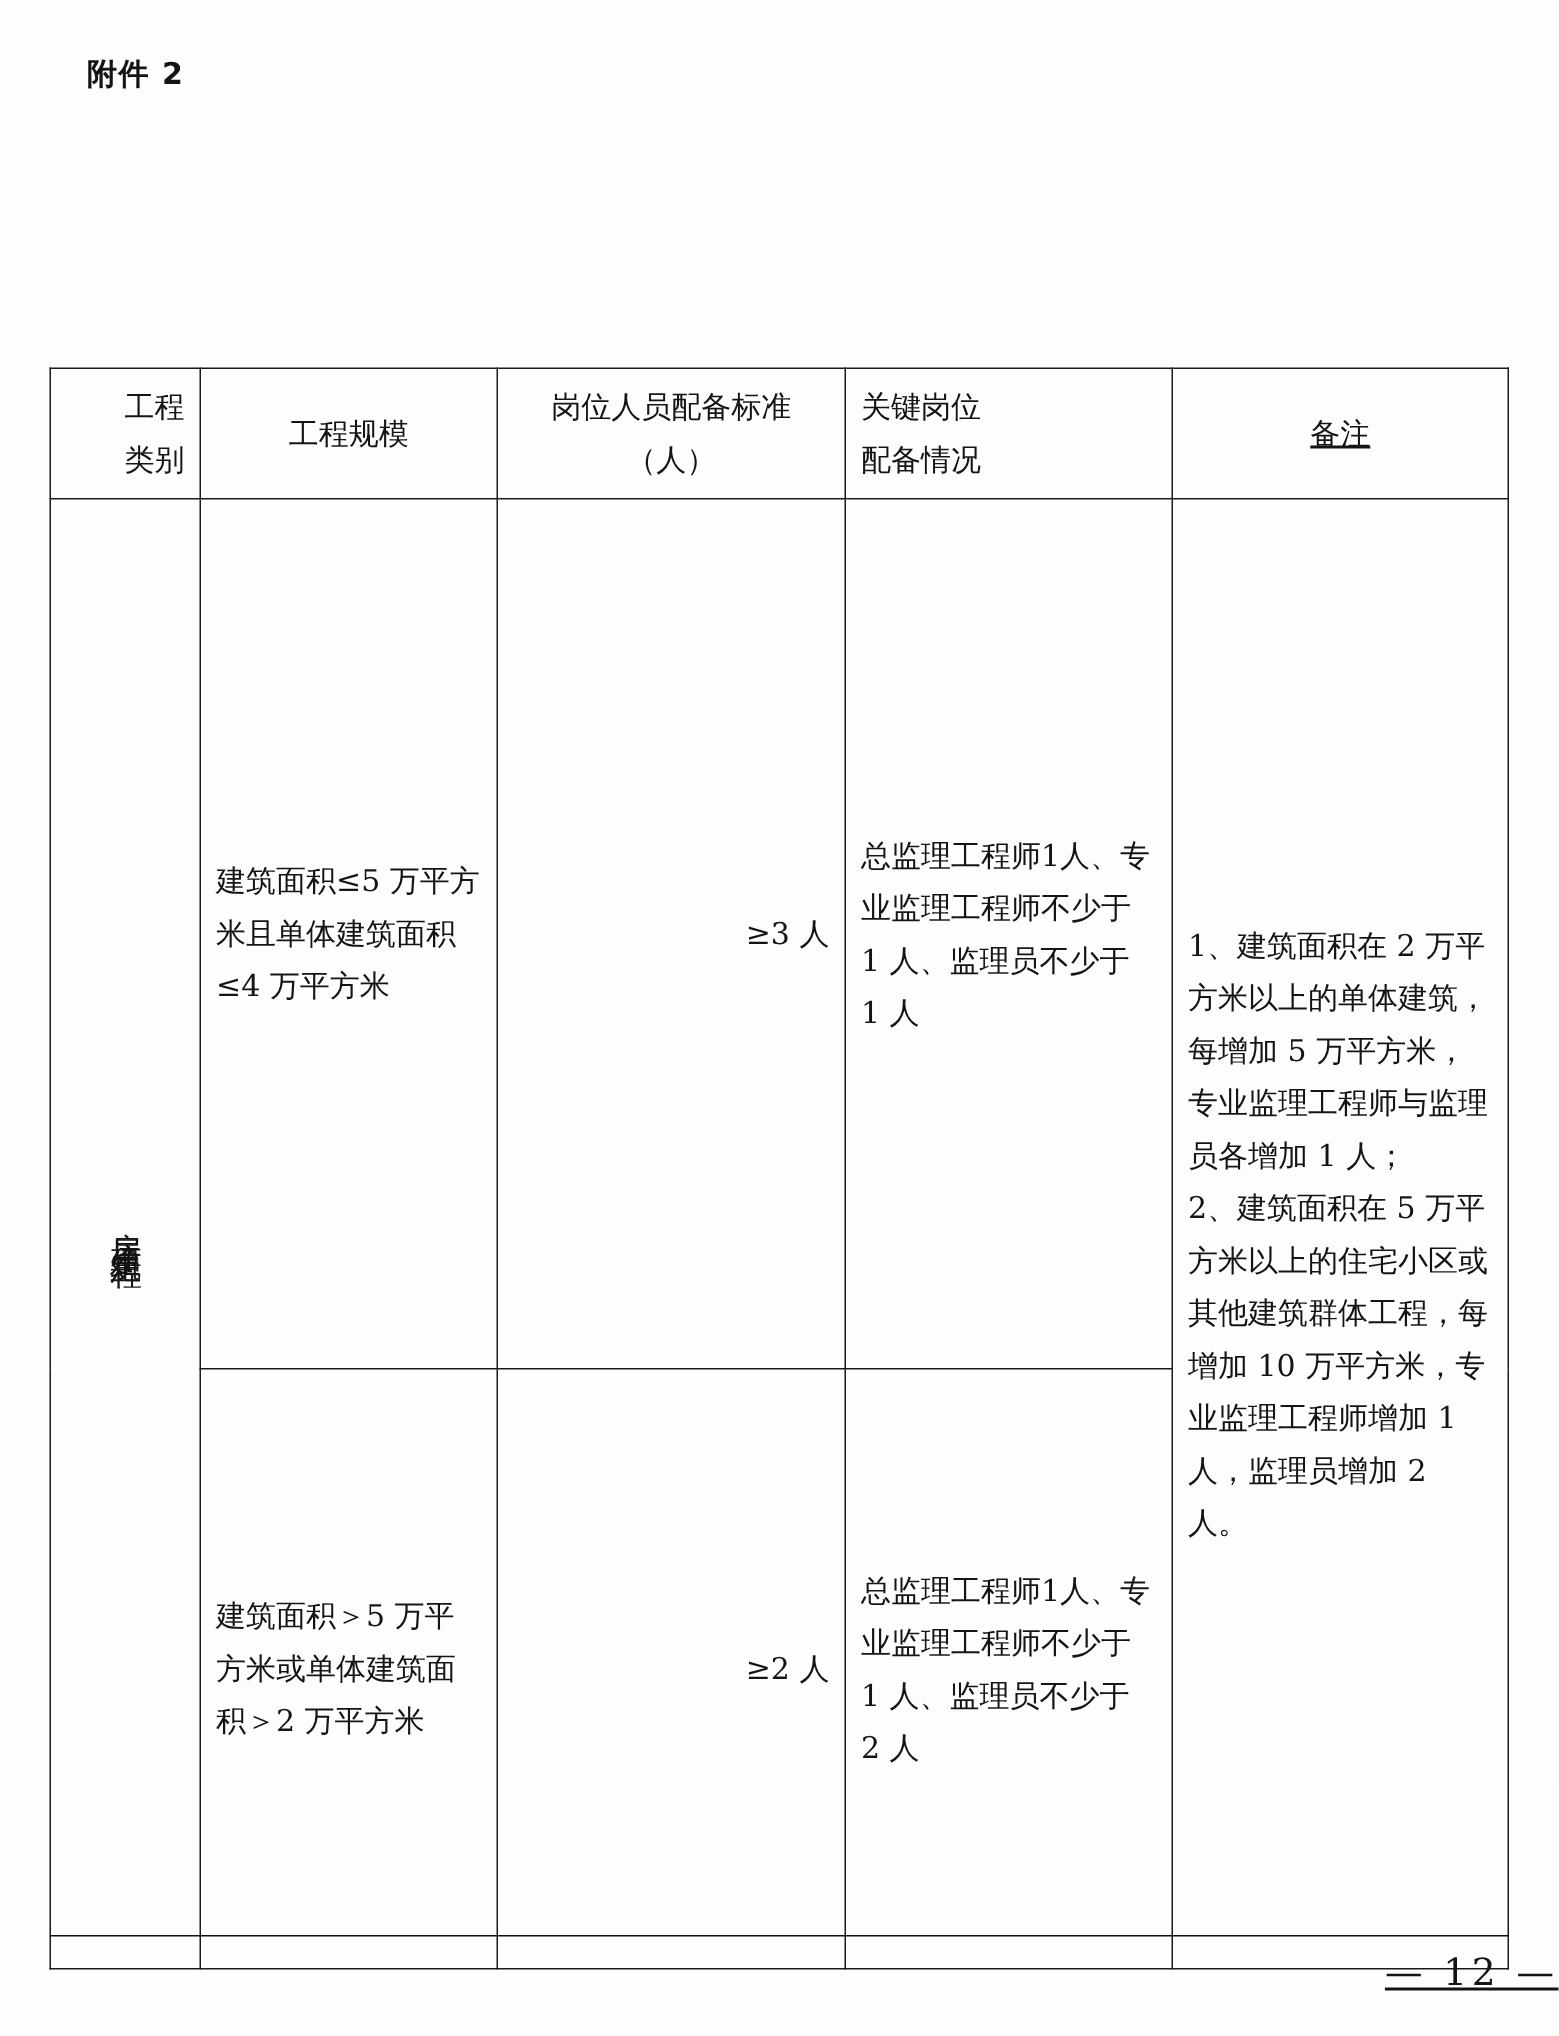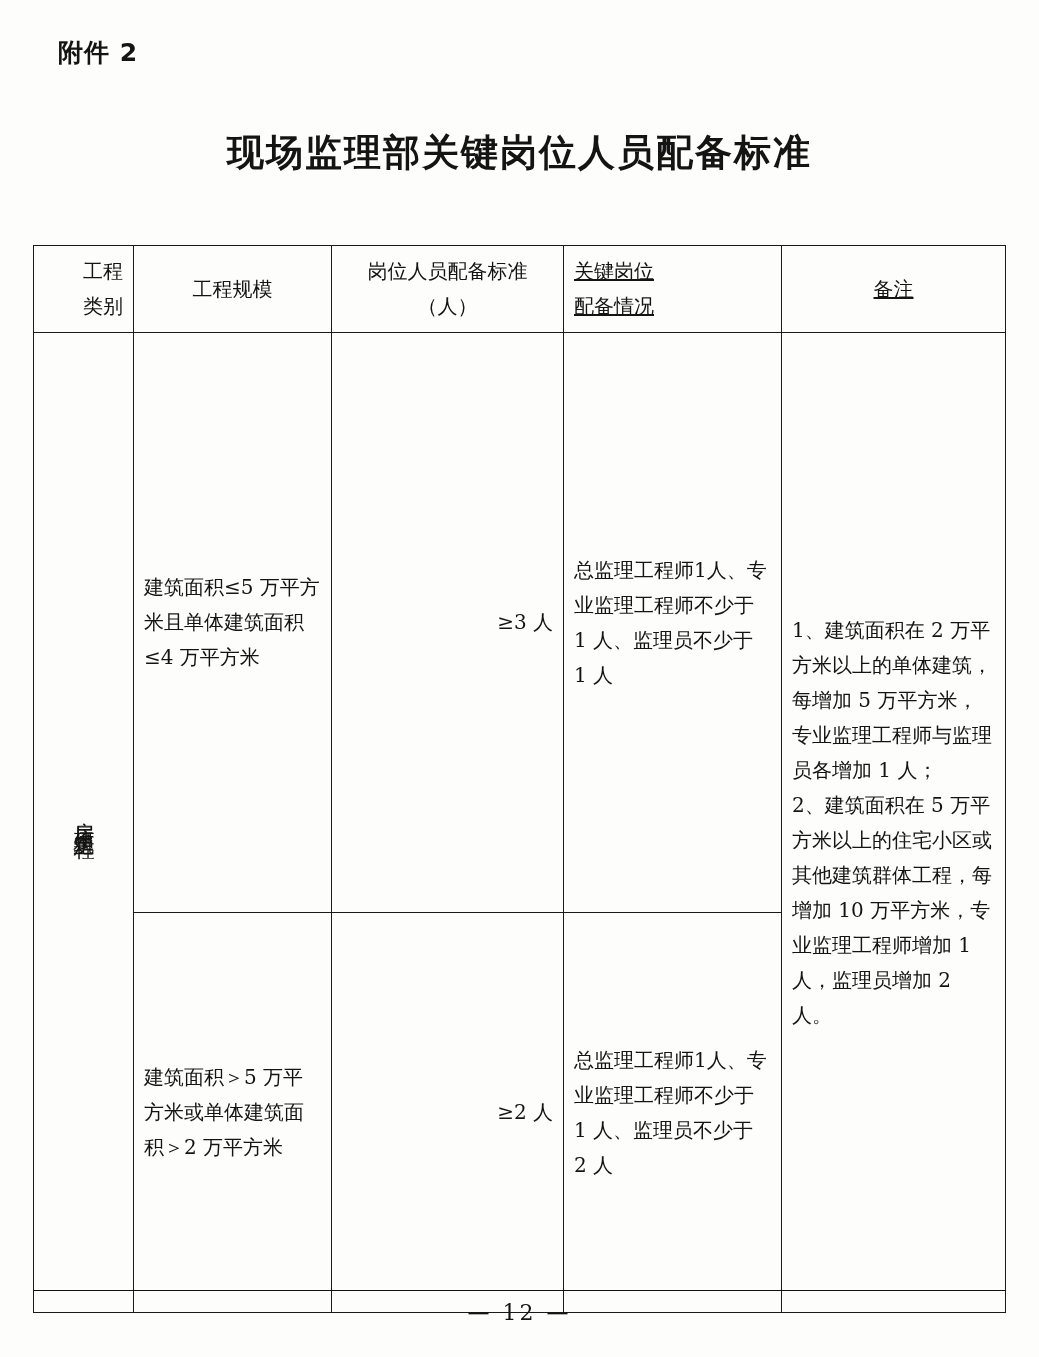--- a/index.html
+++ b/index.html
@@ -18,21 +18,21 @@
   }
   .page {
     position: absolute;
     inset: 0;
     padding: 0;
   }
   .attach-label {
     position: absolute;
     left: 58px;
     top: 36px;
-    font-size: 25px;
+    font-size: 20px;
     font-weight: bold;
     letter-spacing: 1px;
     font-family: "DejaVu Sans", "Liberation Sans", sans-serif;
   }
   .doc-title {
     position: absolute;
     left: 0;
     right: 0;
     top: 128px;
     text-align: center;
@@ -64,21 +64,21 @@
   }
   .col-type   { width: 100px; }
   .col-scale  { width: 198px; }
   .col-std    { width: 232px; }
   .col-key    { width: 218px; }
   .col-note   { width: 224px; }
 
   td.head-type  { text-align: right; }
   td.head-scale { text-align: center; }
   td.head-std   { text-align: center; }
-  td.head-key   { text-align: left; padding-left: 18px; text-decoration: underline; }
+  td.head-key   { text-align: left; padding-left: 18px; }
   td.head-note  { text-align: center; text-decoration: underline; }
 
   .vertical-text {
     writing-mode: vertical-rl;
     text-orientation: upright;
     letter-spacing: 4px;
     margin: 0 auto;
     font-size: 21px;
     line-height: 1.1;
     display: inline-block;
@@ -117,35 +117,35 @@
     left: 33px;
     right: 33px;
     top: 1290px;
     border-top: 1.4px solid #111;
   }
   .page-number {
     position: absolute;
     left: 0;
     right: 0;
     top: 1300px;
-    text-align: center;
-    font-size: 22px;
+    text-align: right;
+    font-size: 25px;
     letter-spacing: 3px;
     font-family: "DejaVu Serif", "Liberation Serif", serif;
+    text-decoration: underline;
   }
   .note-para { margin: 0 0 0 0; }
 </style>
 </head>
 <body>
 
 <div class="page">
 
   <div class="attach-label">附件 2</div>
 
-  <div class="doc-title">现场监理部关键岗位人员配备标准</div>
 
   <table class="spec">
     <colgroup>
       <col class="col-type">
       <col class="col-scale">
       <col class="col-std">
       <col class="col-key">
       <col class="col-note">
     </colgroup>
     <thead>

